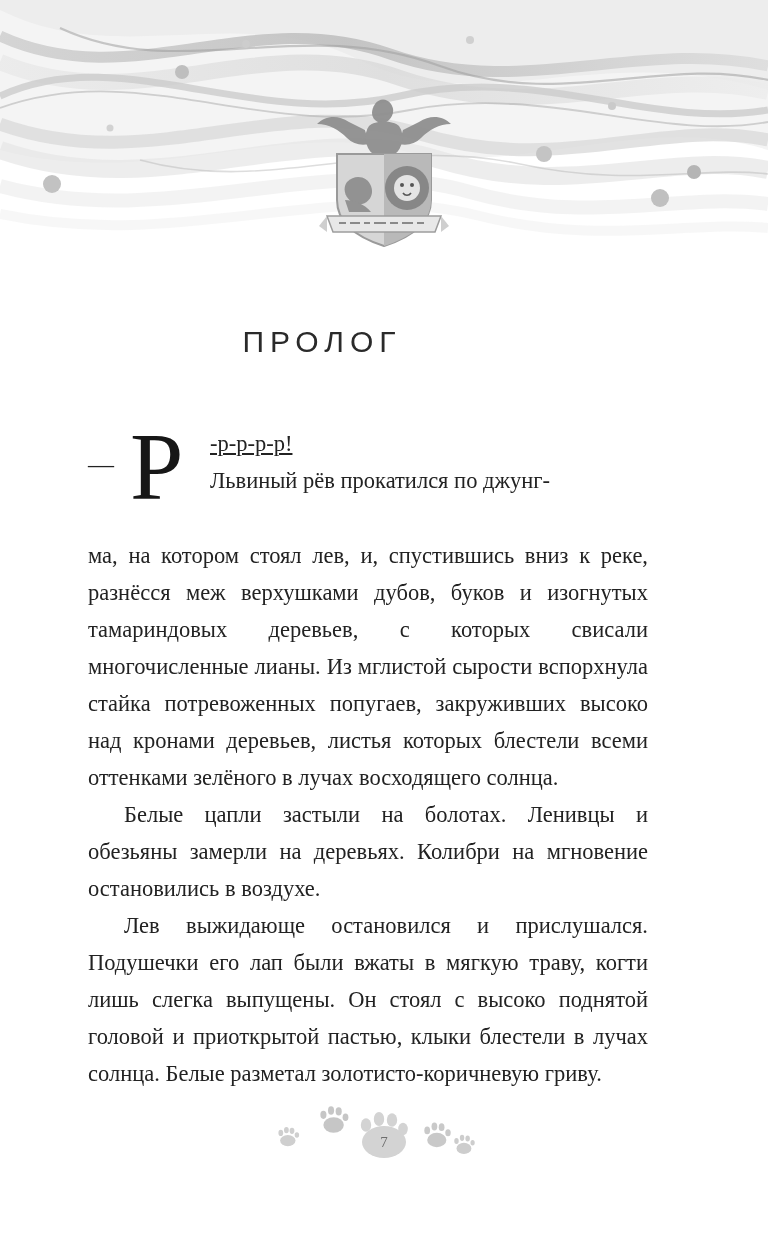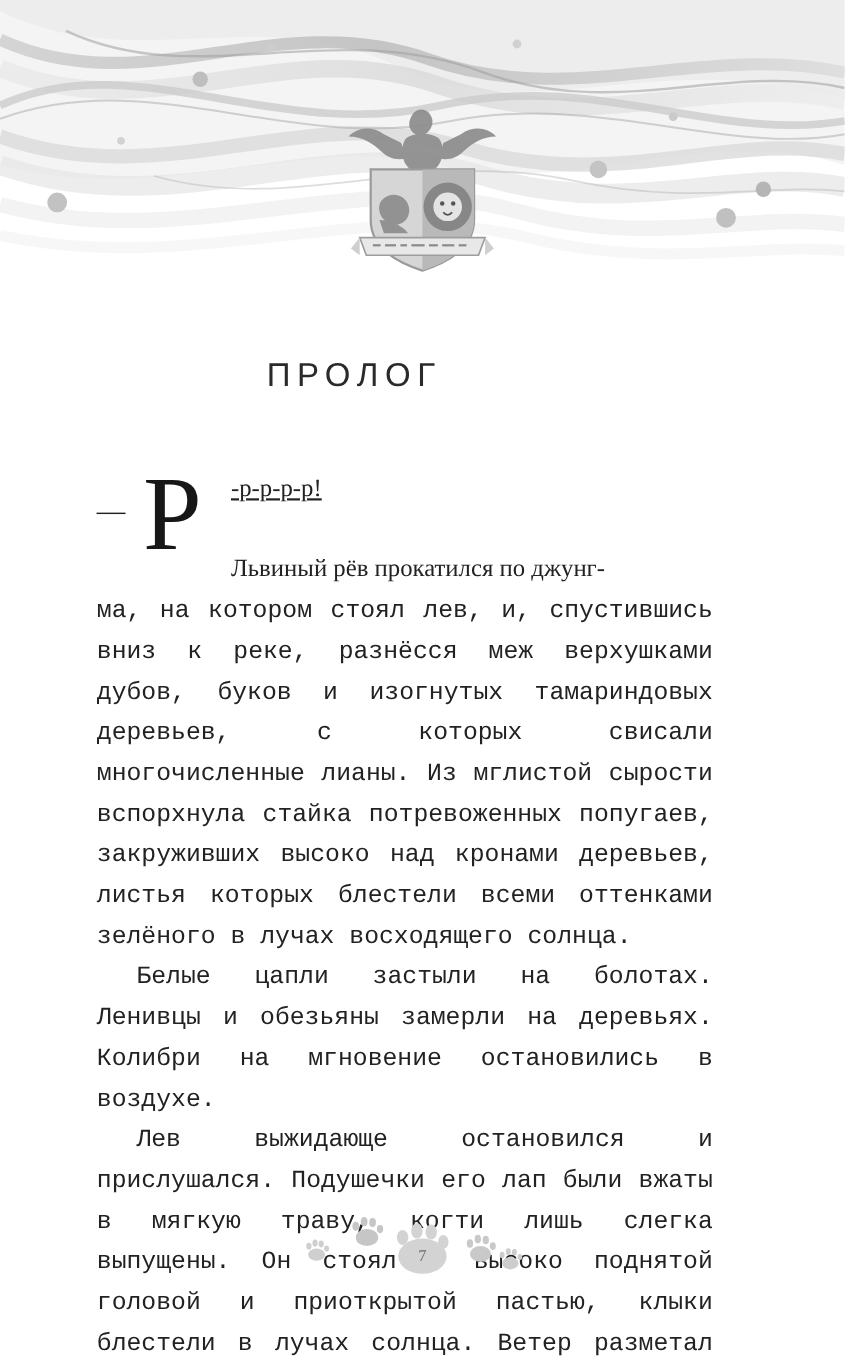--- a/index.html
+++ b/index.html
@@ -68,21 +68,20 @@
     left: 88px;
     width: 560px;
     font-size: 22.5px;
     line-height: 37px;
     text-align: justify;
     color: #222222;
   }
   .text-block p {
     margin: 0;
     text-indent: 36px;
-    font-family: Liberation Mono, monospace;
   }
   .text-block p.first {
     text-indent: 0;
   }
 
   .dropcap-wrap {
     position: relative;
     min-height: 112px;
   }
   .dash {
@@ -103,21 +102,20 @@
     color: #171717;
   }
   .dc-line1 {
     padding-left: 122px;
     min-height: 37px;
     text-decoration: underline;
   }
   .dc-line2 {
     padding-left: 122px;
     min-height: 37px;
-    margin-top: 36px;
   }
   .dc-line3 {
     padding-left: 122px;
     min-height: 37px;
   }
 
   
   .footer {
     position: absolute;
     bottom: 58px;
@@ -241,21 +239,21 @@
 
     <div class="dropcap-wrap">
       <span class="dash">—</span>
       <span class="dropcap">Р</span>
       <div class="dc-line1">-р-р-р-р!</div>
       <div class="dc-line2">Львиный рёв прокатился по джунг-</div>
     </div>
 
     <p class="first">ма, на котором стоял лев, и, спустившись вниз к реке, разнёсся меж верхушками дубов, буков и изогнутых тамариндовых деревьев, с которых свисали многочисленные лианы. Из мглистой сырости вспорхнула стайка потревоженных попугаев, закруживших высоко над кронами деревьев, листья которых блестели всеми оттенками зелёного в лучах восходящего солнца.</p>
     <p>Белые цапли застыли на болотах. Ленивцы и обезьяны замерли на деревьях. Колибри на мгновение остановились в воздухе.</p>
-    <p>Лев выжидающе остановился и прислушался. Подушечки его лап были вжаты в мягкую траву, когти лишь слегка выпущены. Он стоял с высоко поднятой головой и приоткрытой пастью, клыки блестели в лучах солнца. Ветер разметал золотисто-коричневую гриву.</p>
+    <p>Лев выжидающе остановился и прислушался. Подушечки его лап были вжаты в мягкую траву, когти лишь слегка выпущены. Он стоял с высоко поднятой головой и приоткрытой пастью, клыки блестели в лучах солнца. Белые разметал золотисто-коричневую гриву.</p>
   </div>
 
   <div class="footer">
     <svg width="220" height="70" viewBox="0 0 220 70" xmlns="http://www.w3.org/2000/svg" aria-hidden="true">
       <g fill="#cfcfcf">
 
         <g transform="translate(4,26) scale(0.7)">
           <ellipse cx="14" cy="18" rx="11" ry="8"></ellipse>
           <ellipse cx="4" cy="7" rx="3.4" ry="4.4"></ellipse>
           <ellipse cx="12" cy="3" rx="3.4" ry="4.6"></ellipse>

